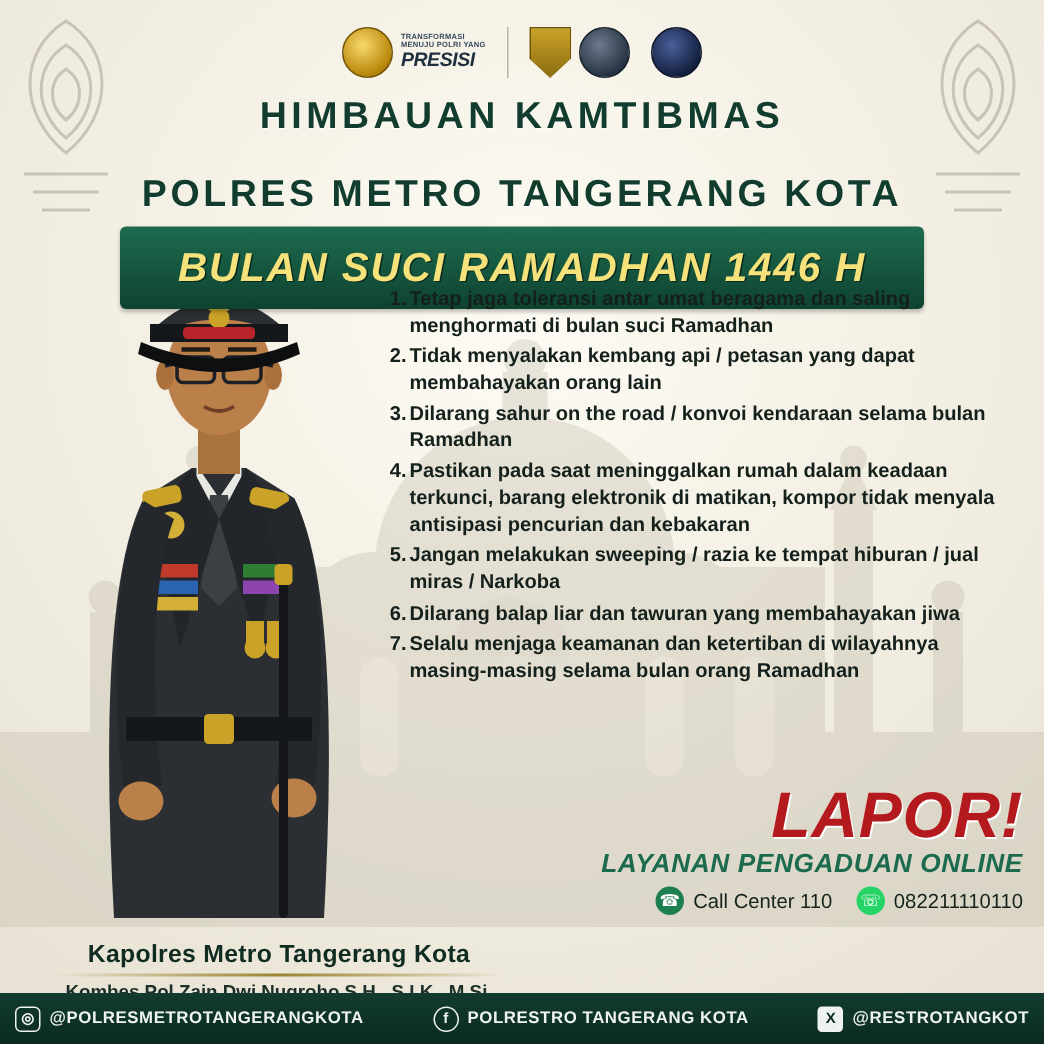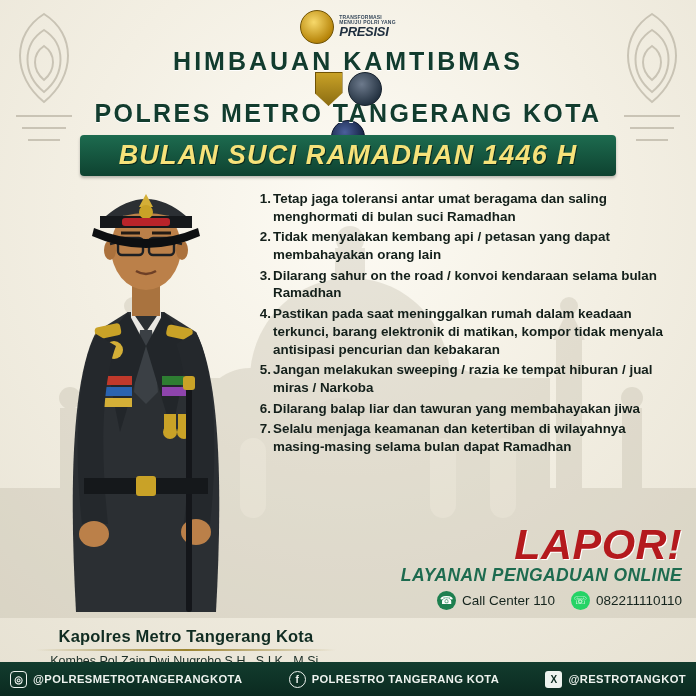--- a/index.html
+++ b/index.html
@@ -34,24 +34,23 @@
   }
   .orn.left { left: 4px; }
   .orn.right { right: 4px; }
   .orn svg { width: 100%; height: 100%; }
 
   
   .logos {
     position: absolute;
     top: 10px; left: 0; right: 0;
     height: 50px;
-    display: flex; align-items: center; justify-content: space-between;
+    display: flex; align-items: center; justify-content: center;
     gap: 14px;
     z-index: 5;
-    flex-direction: column;
   }
   .logo-box { display: flex; align-items: center; gap: 5px; }
   .logo-circ {
     width: 34px; height: 34px; border-radius: 50%;
     background: radial-gradient(circle at 40% 35%, #f7d96b, #b8860b 70%, #7a5a06);
     border: 1.5px solid #6f5204;
     position: relative;
   }
   .logo-circ.dark {
     background: radial-gradient(circle at 40% 35%, #6d7a8c, #22303f 75%);
@@ -73,33 +72,33 @@
   }
   .logo-text .t1 { font-size: 5px; color:#384a5c; }
   .logo-text .t2 {
     font-size: 13px; font-style: italic; font-weight: bold;
     color: #1f2f3f; letter-spacing: -.3px;
   }
   .logo-sep { width: 1px; height: 34px; background: #b9b4a4; }
 
   
   .head {
-    position: absolute; top: 46px; left: 0; right: 0;
+    position: absolute; top: 62px; left: 0; right: 0;
     text-align: center; z-index: 6;
   }
   .h1 {
     font-size: 25px; font-weight: bold; letter-spacing: 3px;
     color: #123c2e;
     text-shadow: 0 1px 0 #ffffff;
     line-height: 1.22;
   }
   .h1.l2 { letter-spacing: 2.4px; margin-top: 21px; }
   .ribbon {
     margin: 7px auto 0;
-    width: 536px; height: 41px;
+    width: 536px; height: 55px;
     background: linear-gradient(#1d6b4f, #0e4230);
     border-radius: 4px;
     display: flex; align-items: center; justify-content: center;
     box-shadow: 0 2px 3px rgba(0,0,0,.25);
   }
   .ribbon span {
     font-size: 27px; font-weight: bold; letter-spacing: 1.2px;
     font-style: italic;
     color: #f6e27a;
     text-shadow: 1px 1px 0 #08291d;
@@ -138,21 +137,21 @@
   }
   .nameplate .nm {
     font-size: 16.5px; font-weight: bold; color: #102c22;
     letter-spacing: .2px;
   }
   .nameplate .hr {
     width: 300px; height: 2px; margin: 3px auto;
     background: linear-gradient(90deg, rgba(160,140,60,0), #9b8330, rgba(160,140,60,0));
   }
   .nameplate .sub {
-    font-size: 12.5px; color: #1c2f28; font-weight: normal;
+    font-size: 12.5px; color: #1c2f28; font-weight: bold;
   }
 
   
   .lapor {
     position: absolute; right: 14px; bottom: 86px;
     width: 320px; text-align: right; z-index: 7;
   }
   .lapor .big {
     font-size: 43px; font-weight: bold; font-style: italic;
     color: #b4191d; letter-spacing: .5px; line-height: .98;
@@ -299,21 +298,21 @@
     <div class="li">
       <div class="num">5.</div>
       <div class="txt">Jangan melakukan sweeping / razia ke tempat hiburan / jual miras / Narkoba</div>
     </div>
     <div class="li">
       <div class="num">6.</div>
       <div class="txt">Dilarang balap liar dan tawuran yang membahayakan jiwa</div>
     </div>
     <div class="li">
       <div class="num">7.</div>
-      <div class="txt">Selalu menjaga keamanan dan ketertiban di wilayahnya masing-masing selama bulan dapat Ramadhan</div>
+      <div class="txt">Selalu menjaga keamanan dan ketertiban di wilayahnya masing-masing selama bulan orang Ramadhan</div>
     </div>
   </div>
 
   <div class="officer">
     <svg viewBox="0 0 215 480">
 
       <path d="M40 480 C34 370 34 250 60 200 L92 180 L128 180 L160 200 C186 250 186 370 180 480 Z" fill="#2b2f33"></path>
 
       <path d="M95 178 L110 200 L125 178 L125 190 L110 214 L95 190 Z" fill="#e9e7e2"></path>
       <path d="M104 198 L116 198 L122 260 L110 272 L98 260 Z" fill="#3b4045"></path>

